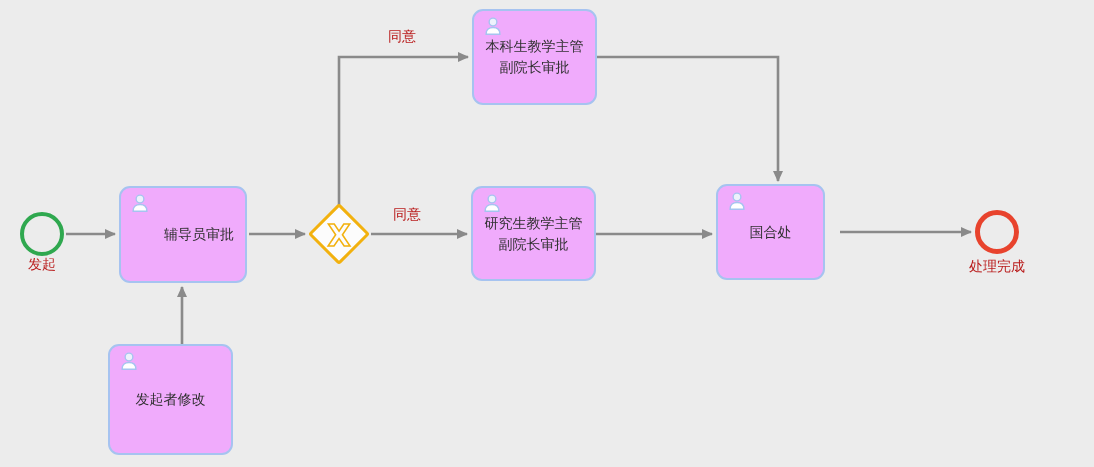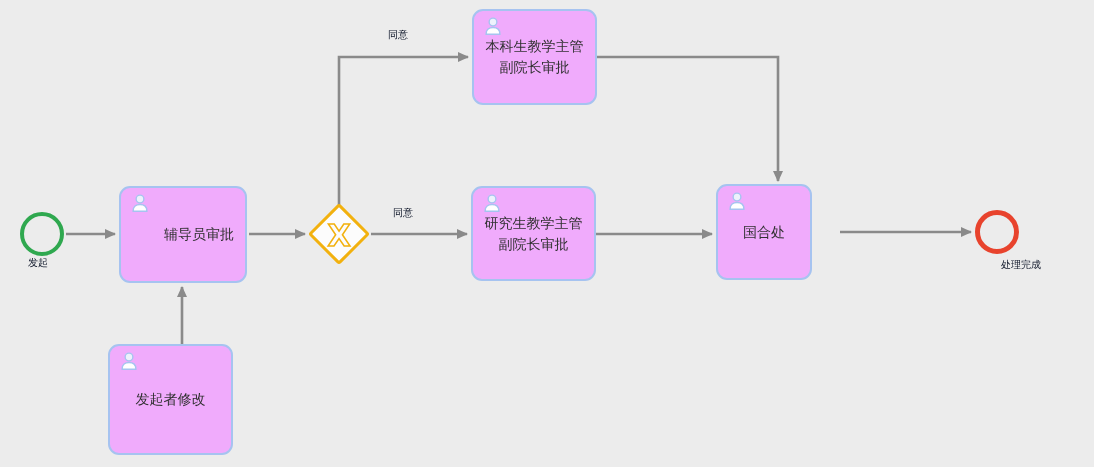--- a/index.html
+++ b/index.html
@@ -57,22 +57,22 @@
     width: 44px;
     height: 44px;
     border-radius: 50%;
     background: transparent;
     z-index: 1;
   }
   .event.start { border: 4px solid #2fa84f; }
   .event.end   { border: 5px solid #e8432d; }
   .event-label, .edge-label {
     position: absolute;
-    font-size: 10px;
-    color: #0f172a;
+    font-size: 14px;
+    color: #b91c1c;
     white-space: nowrap;
     z-index: 1;
   }
   .gateway {
     position: absolute;
     left: 317px;
     top: 212px;
     width: 44px;
     height: 44px;
     z-index: 1;
@@ -143,32 +143,32 @@
   </div>
 
   <div class="task" style="left:471px; top:186px; width:125px; height:95px;">
     <svg class="user-icon" width="22" height="22" viewBox="0 0 24 24">
       <path d="M4.5 21 L4.5 20.6 C4.5 15.8 7.8 13.6 12 13.6 C16.2 13.6 19.5 15.8 19.5 20.6 L19.5 21 Z" fill="#ffffff" stroke="#a6c3f0" stroke-width="1.5"></path>
       <circle cx="12" cy="7.6" r="4.2" fill="#edf2fc" stroke="#a6c3f0" stroke-width="1.5"></circle>
     </svg>
     <span class="task-label">研究生教学主管副院长审批</span>
   </div>
 
-  <div class="task" style="left:716px; top:184px; width:96px; height:96px;">
+  <div class="task" style="left:716px; top:184px; width:109px; height:96px;">
     <svg class="user-icon" width="22" height="22" viewBox="0 0 24 24">
       <path d="M4.5 21 L4.5 20.6 C4.5 15.8 7.8 13.6 12 13.6 C16.2 13.6 19.5 15.8 19.5 20.6 L19.5 21 Z" fill="#ffffff" stroke="#a6c3f0" stroke-width="1.5"></path>
       <circle cx="12" cy="7.6" r="4.2" fill="#edf2fc" stroke="#a6c3f0" stroke-width="1.5"></circle>
     </svg>
     <span class="task-label">国合处</span>
   </div>
 
   <div class="task" style="left:108px; top:344px; width:125px; height:111px;">
     <svg class="user-icon" width="22" height="22" viewBox="0 0 24 24">
       <path d="M4.5 21 L4.5 20.6 C4.5 15.8 7.8 13.6 12 13.6 C16.2 13.6 19.5 15.8 19.5 20.6 L19.5 21 Z" fill="#ffffff" stroke="#a6c3f0" stroke-width="1.5"></path>
       <circle cx="12" cy="7.6" r="4.2" fill="#edf2fc" stroke="#a6c3f0" stroke-width="1.5"></circle>
     </svg>
     <span class="task-label">发起者修改</span>
   </div>
 
   <div class="event end" style="left:975px; top:210px;"></div>
-  <div class="event-label" style="left:969px; top:258px;margin-left:32px;">处理完成</div>
+  <div class="event-label" style="left:969px; top:258px;">处理完成</div>
 
 </div>
 
 </body></html>

